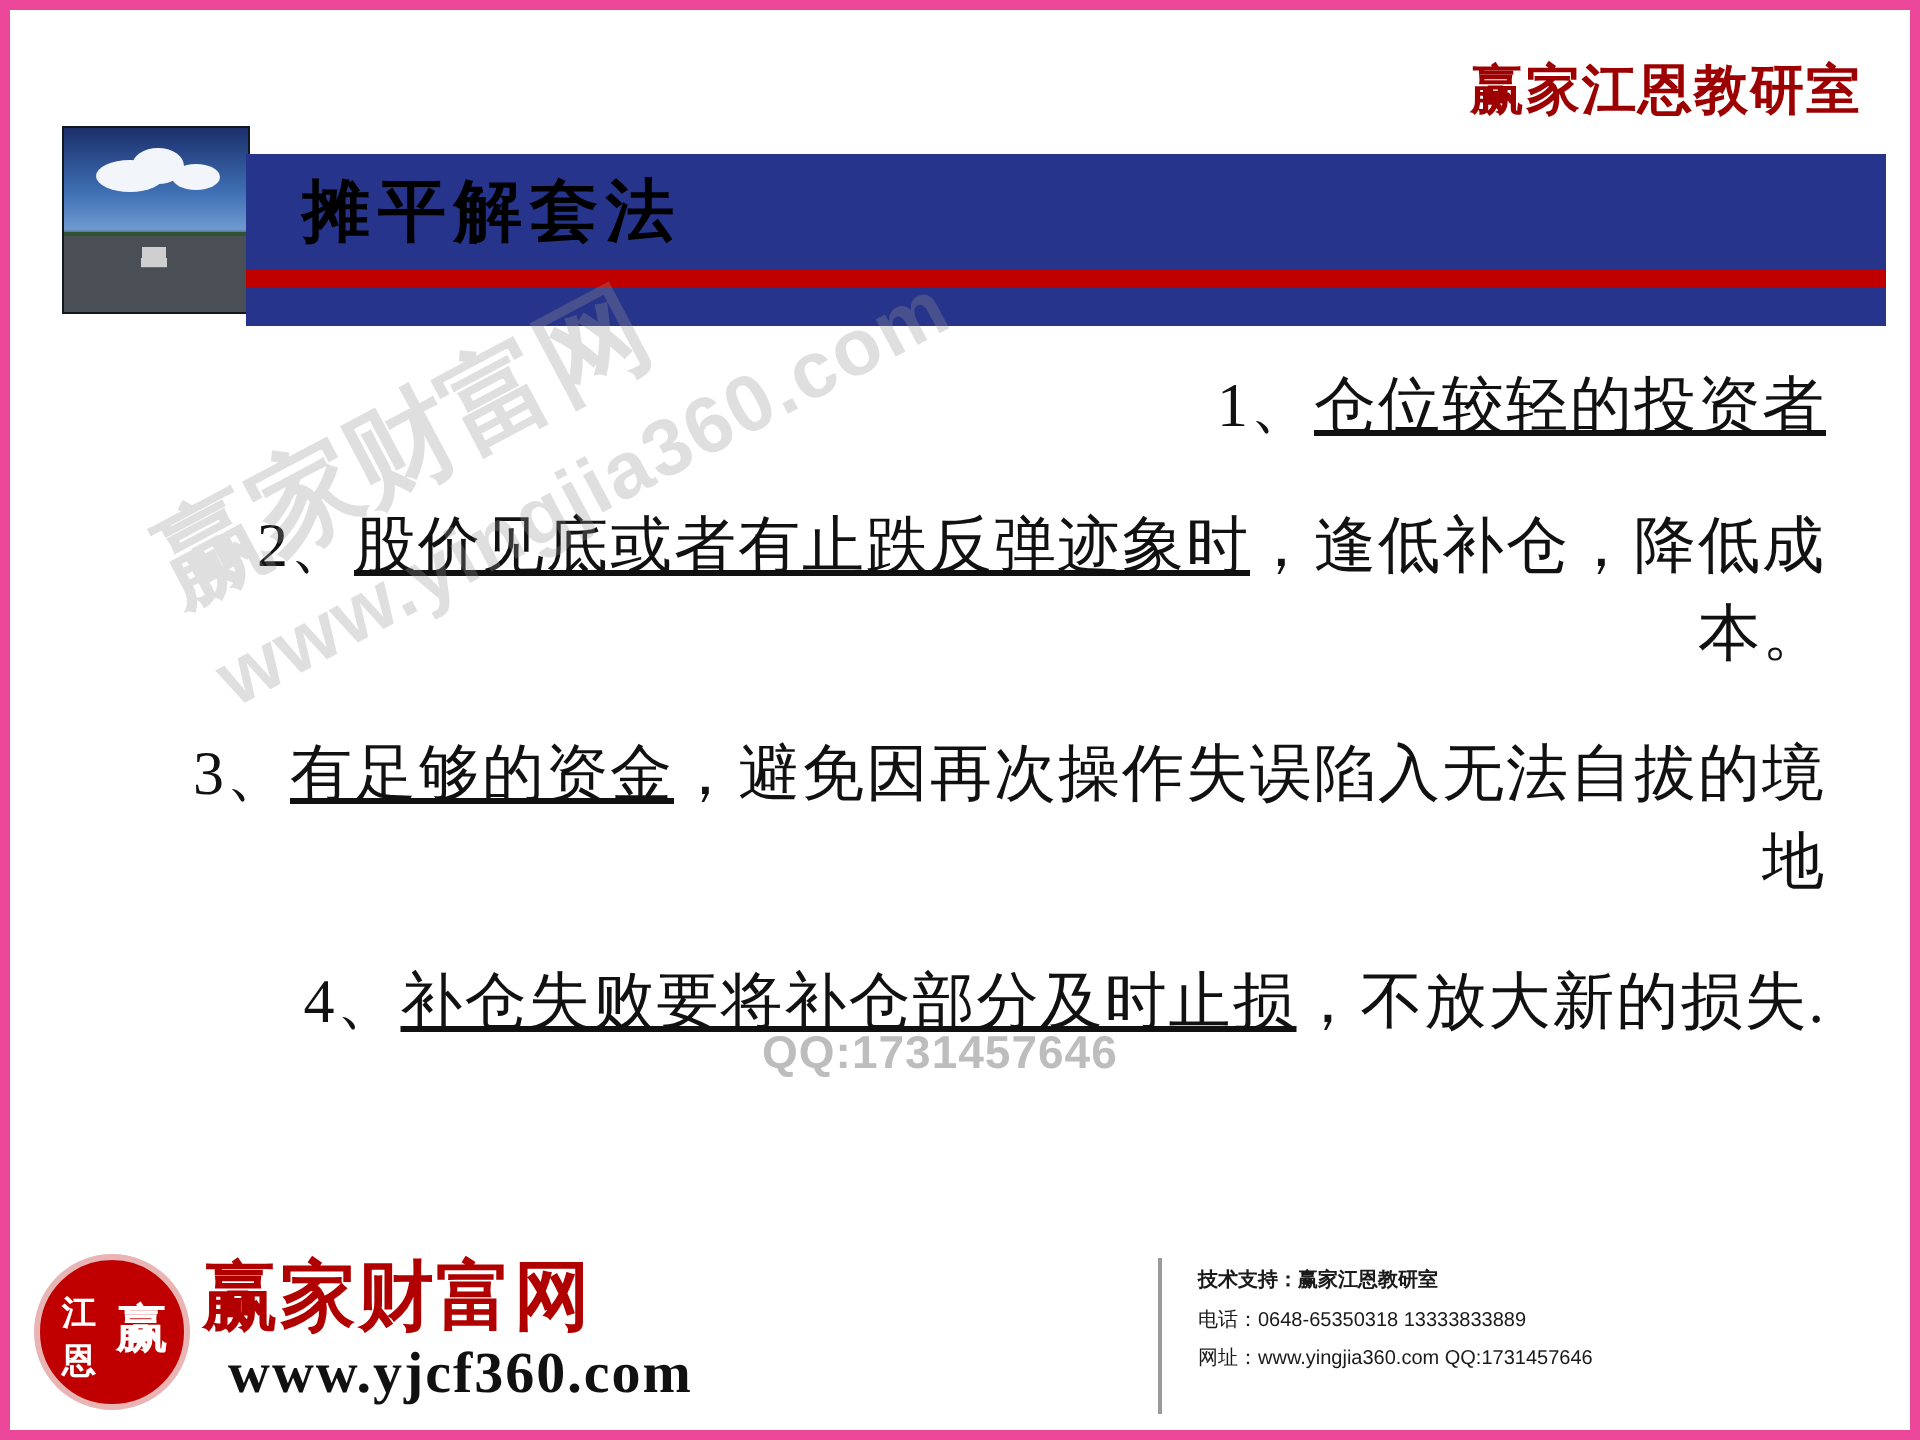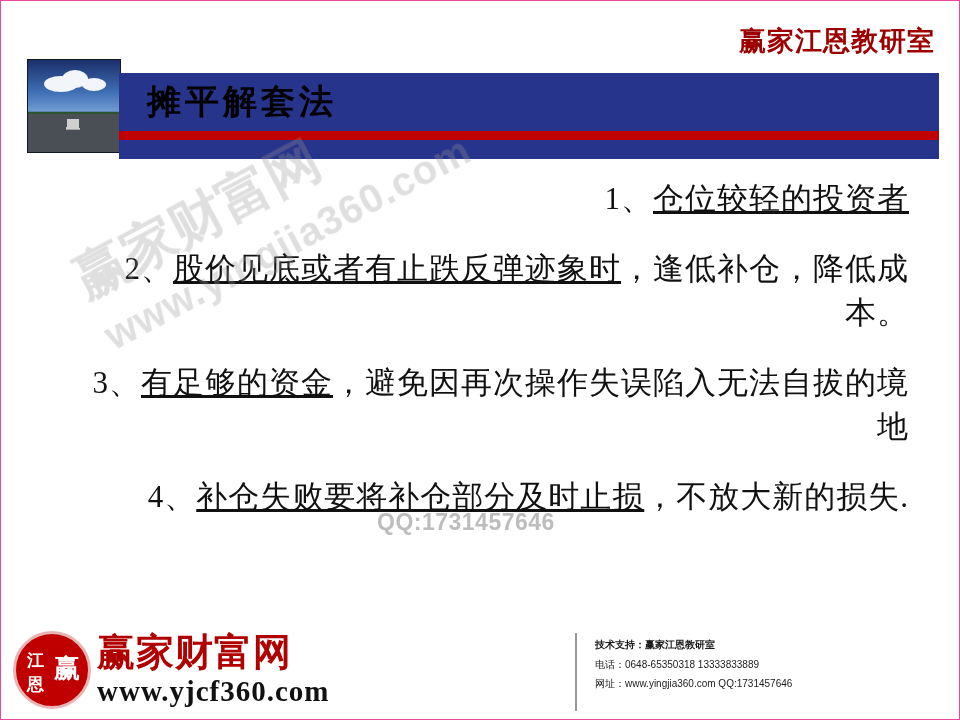--- a/index.html
+++ b/index.html
@@ -12,21 +12,21 @@
     background: #ffffff;
     font-family: "Liberation Serif", serif;
     overflow: hidden;
   }
   .slide {
     position: relative;
     width: 960px;
     height: 720px;
     background: #ffffff;
     box-sizing: border-box;
-    border: 1px solid #ec4899;
+    border: 5px solid #ec4899;
     overflow: hidden;
   }
 
   
   .brand-top {
     position: absolute;
     top: 22px;
     right: 24px;
     font-family: "Liberation Serif", serif;
     font-weight: bold;
@@ -199,21 +199,21 @@
     top: 2px;
     font-family: "Liberation Serif", serif;
     font-size: 38px;
     font-weight: bold;
     color: #b00000;
     letter-spacing: 1px;
     white-space: nowrap;
   }
   .footer-url {
     position: absolute;
-    left: 96px;
+    left: 109px;
     top: 50px;
     font-family: "Liberation Serif", serif;
     font-size: 29px;
     font-weight: bold;
     color: #111111;
     letter-spacing: 1px;
     white-space: nowrap;
   }
   .footer-divider {
     position: absolute;

